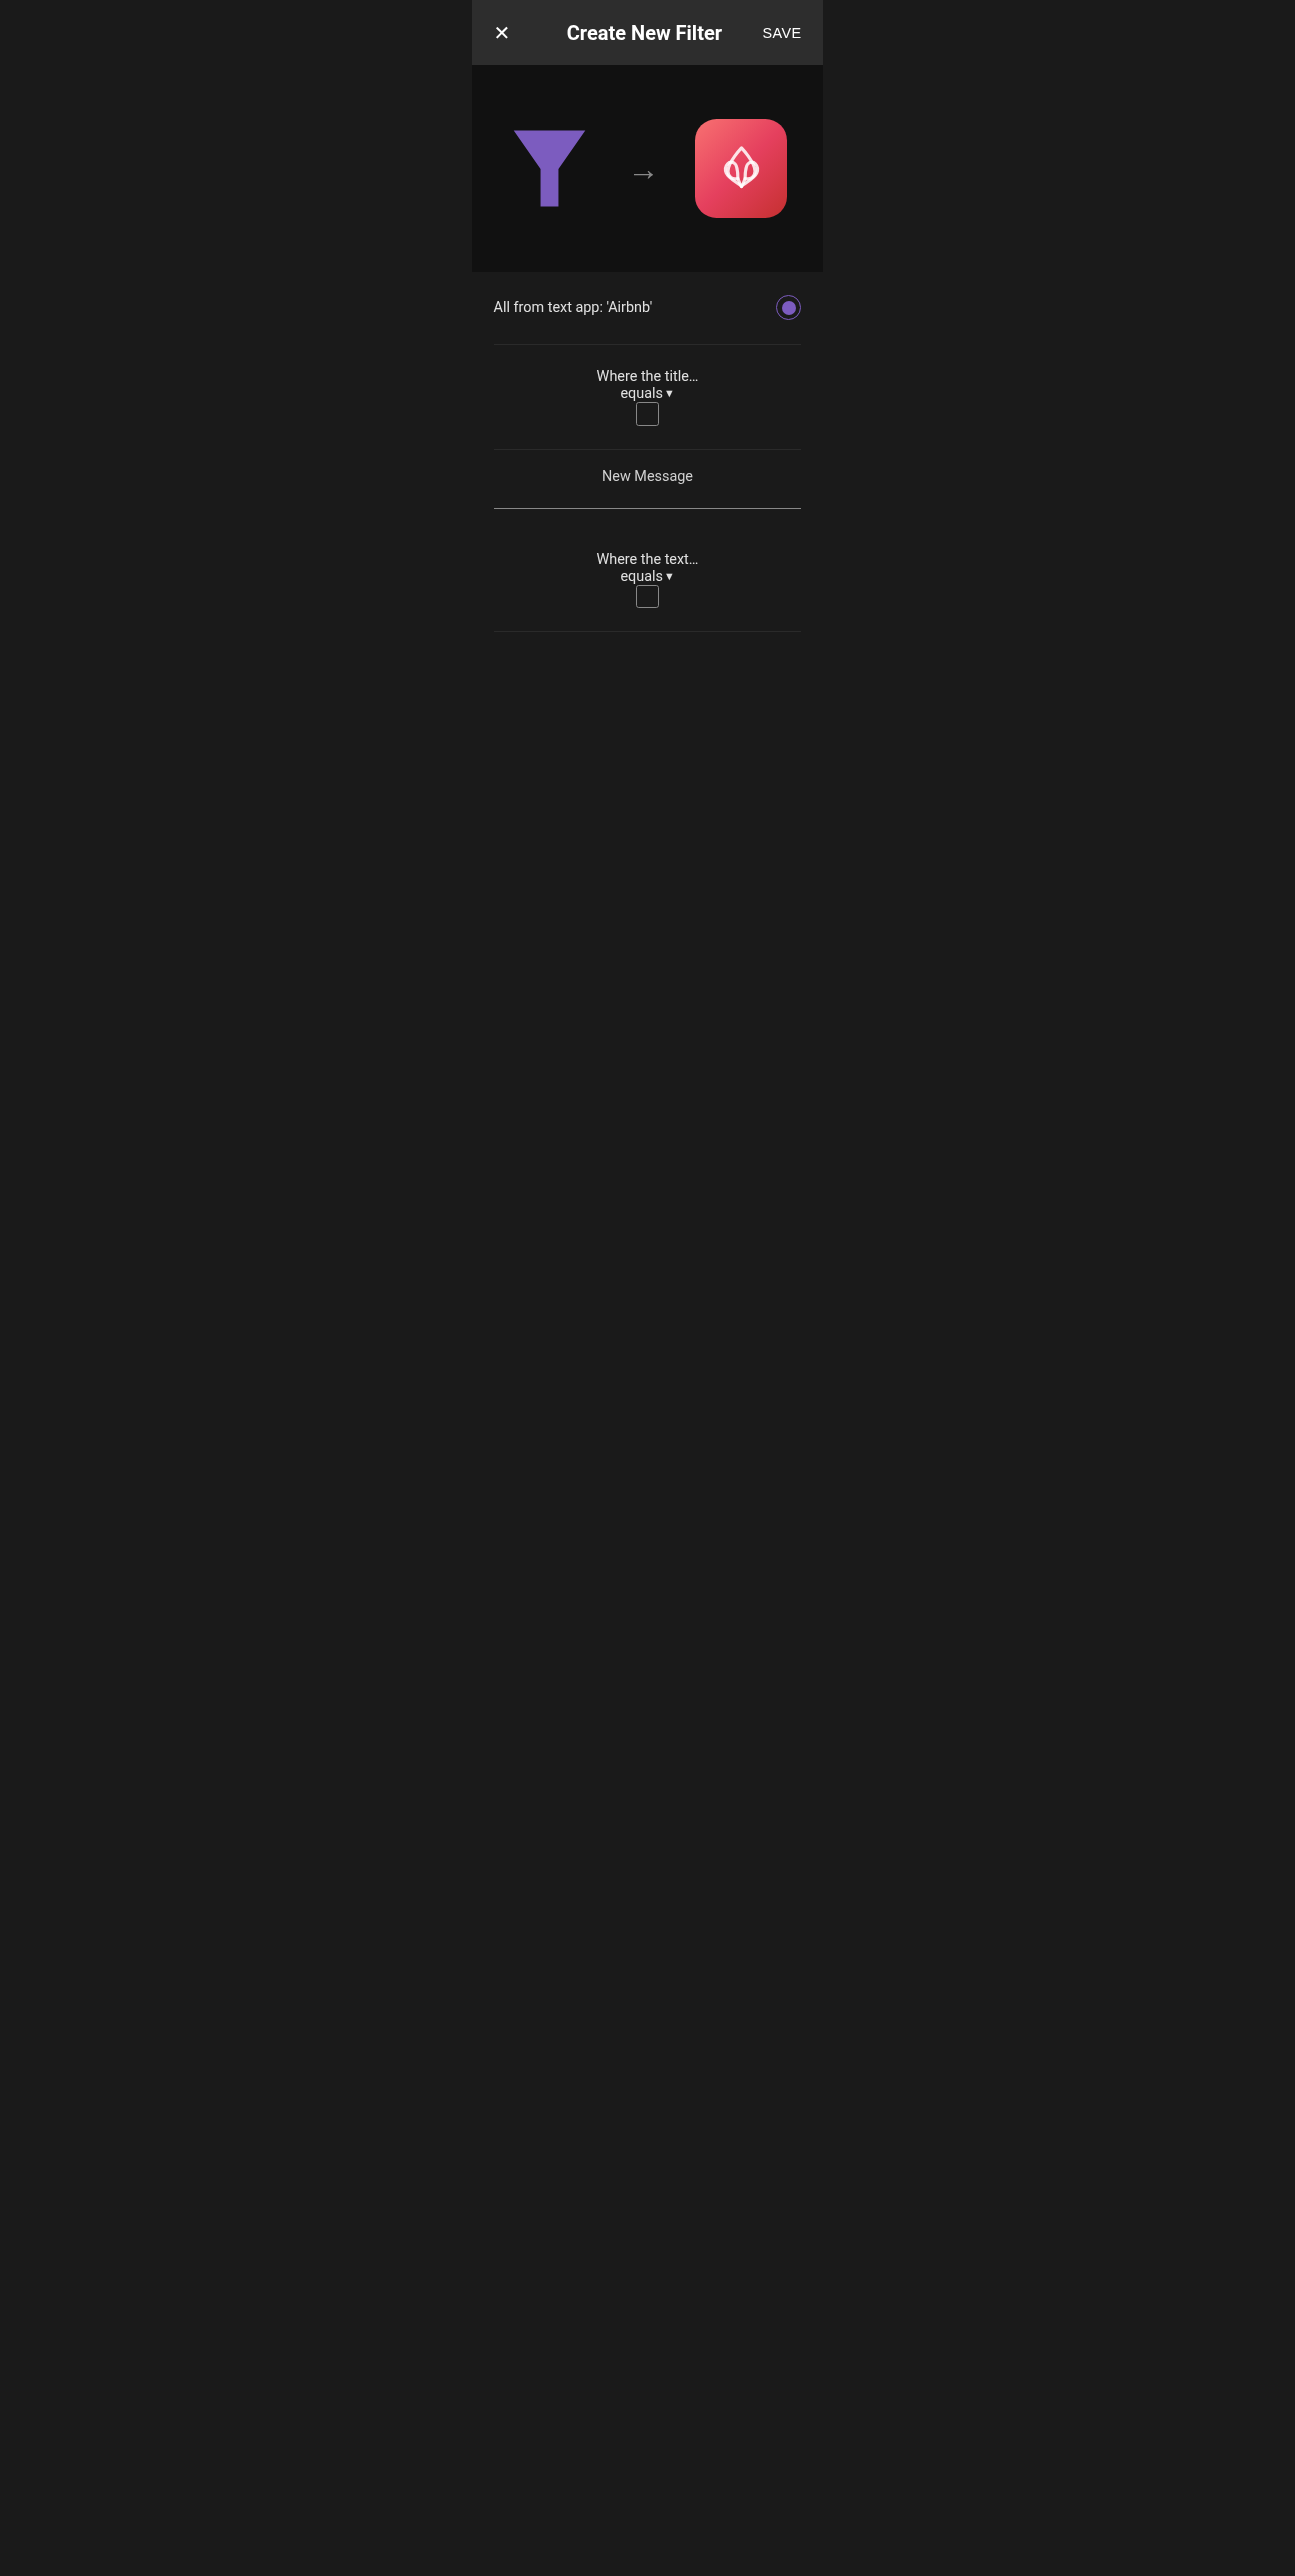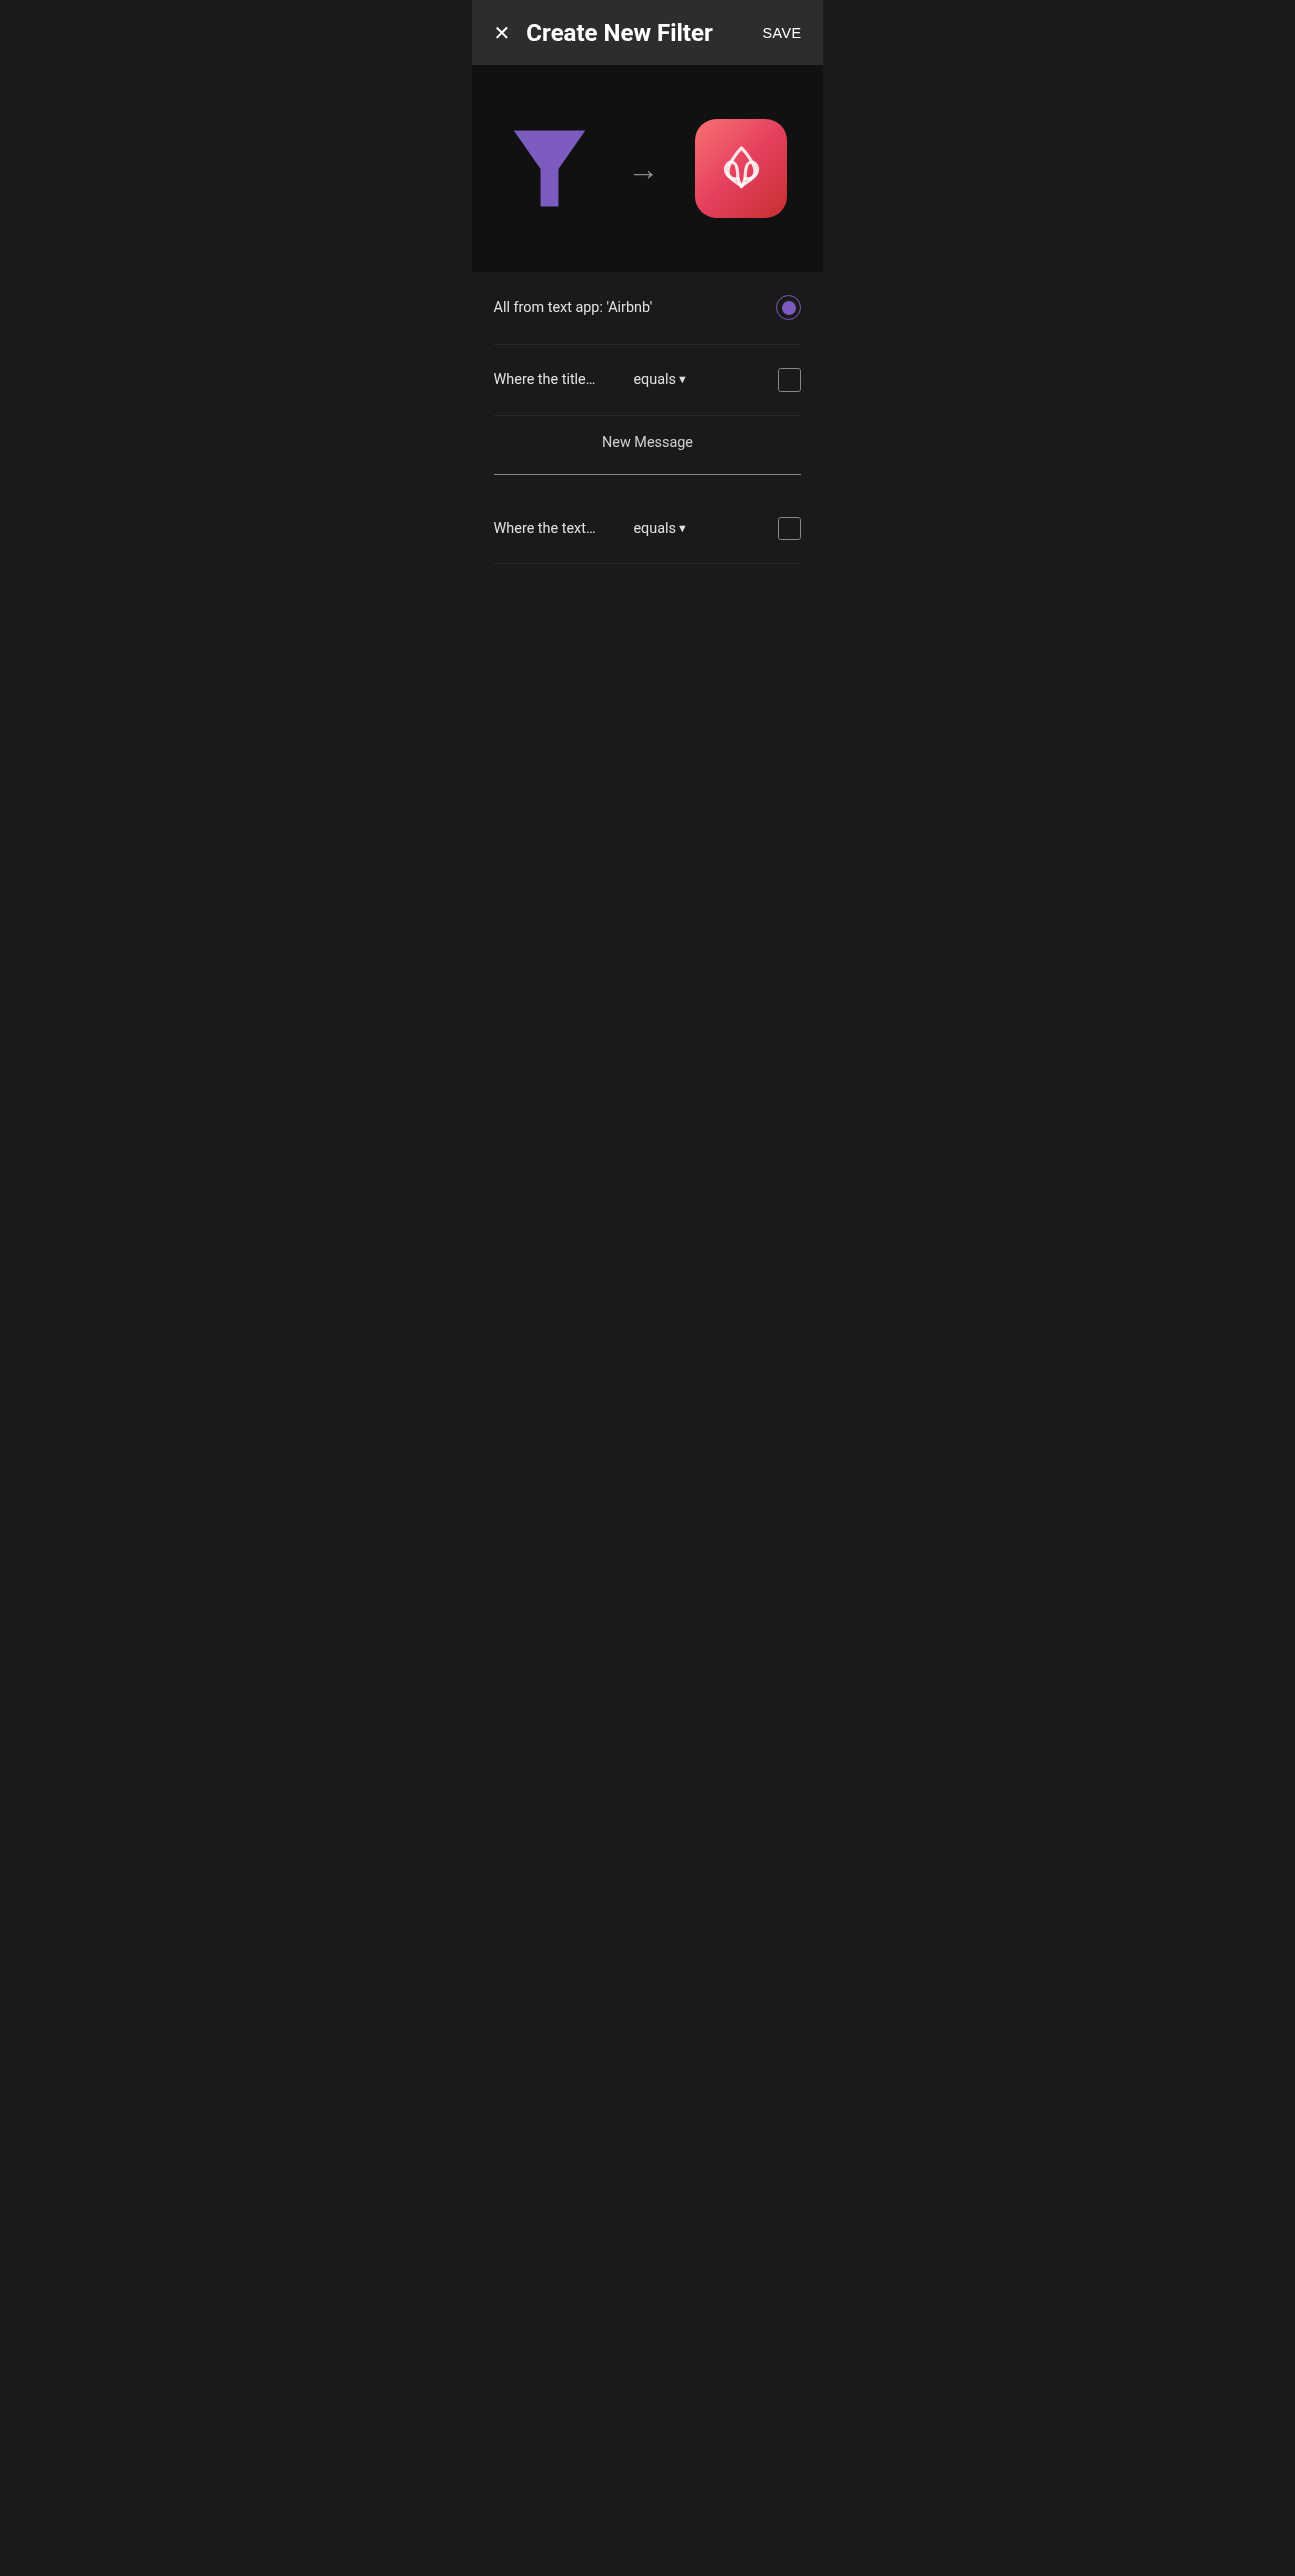--- a/index.html
+++ b/index.html
@@ -29,25 +29,25 @@
 
     .header-close {
       font-size: 20px;
       color: #ffffff;
       cursor: pointer;
       font-weight: 300;
       line-height: 1;
     }
 
     .header-title {
-      font-size: 24px;
+      font-size: 20px;
       font-weight: 700;
       color: #ffffff;
       flex: 1;
-      text-align: left;
+      text-align: center;
       margin-left: 16px;
     }
 
     .header-save {
       font-size: 14.4px;
       font-weight: 400;
       color: #ffffff;
       letter-spacing: 0.4px;
       cursor: pointer;
       background: none;
@@ -150,20 +150,21 @@
       background: transparent;
     }
 
     
     .filter-row {
       display: flex;
       align-items: center;
       justify-content: space-between;
       padding: 23.4px 0;
       border-bottom: 0.9px solid #2a2a2a;
+      flex-direction: column;
     }
 
     .filter-label {
       font-size: 14.4px;
       color: #e0e0e0;
     }
 
     .filter-dropdown {
       display: flex;
       align-items: center;

